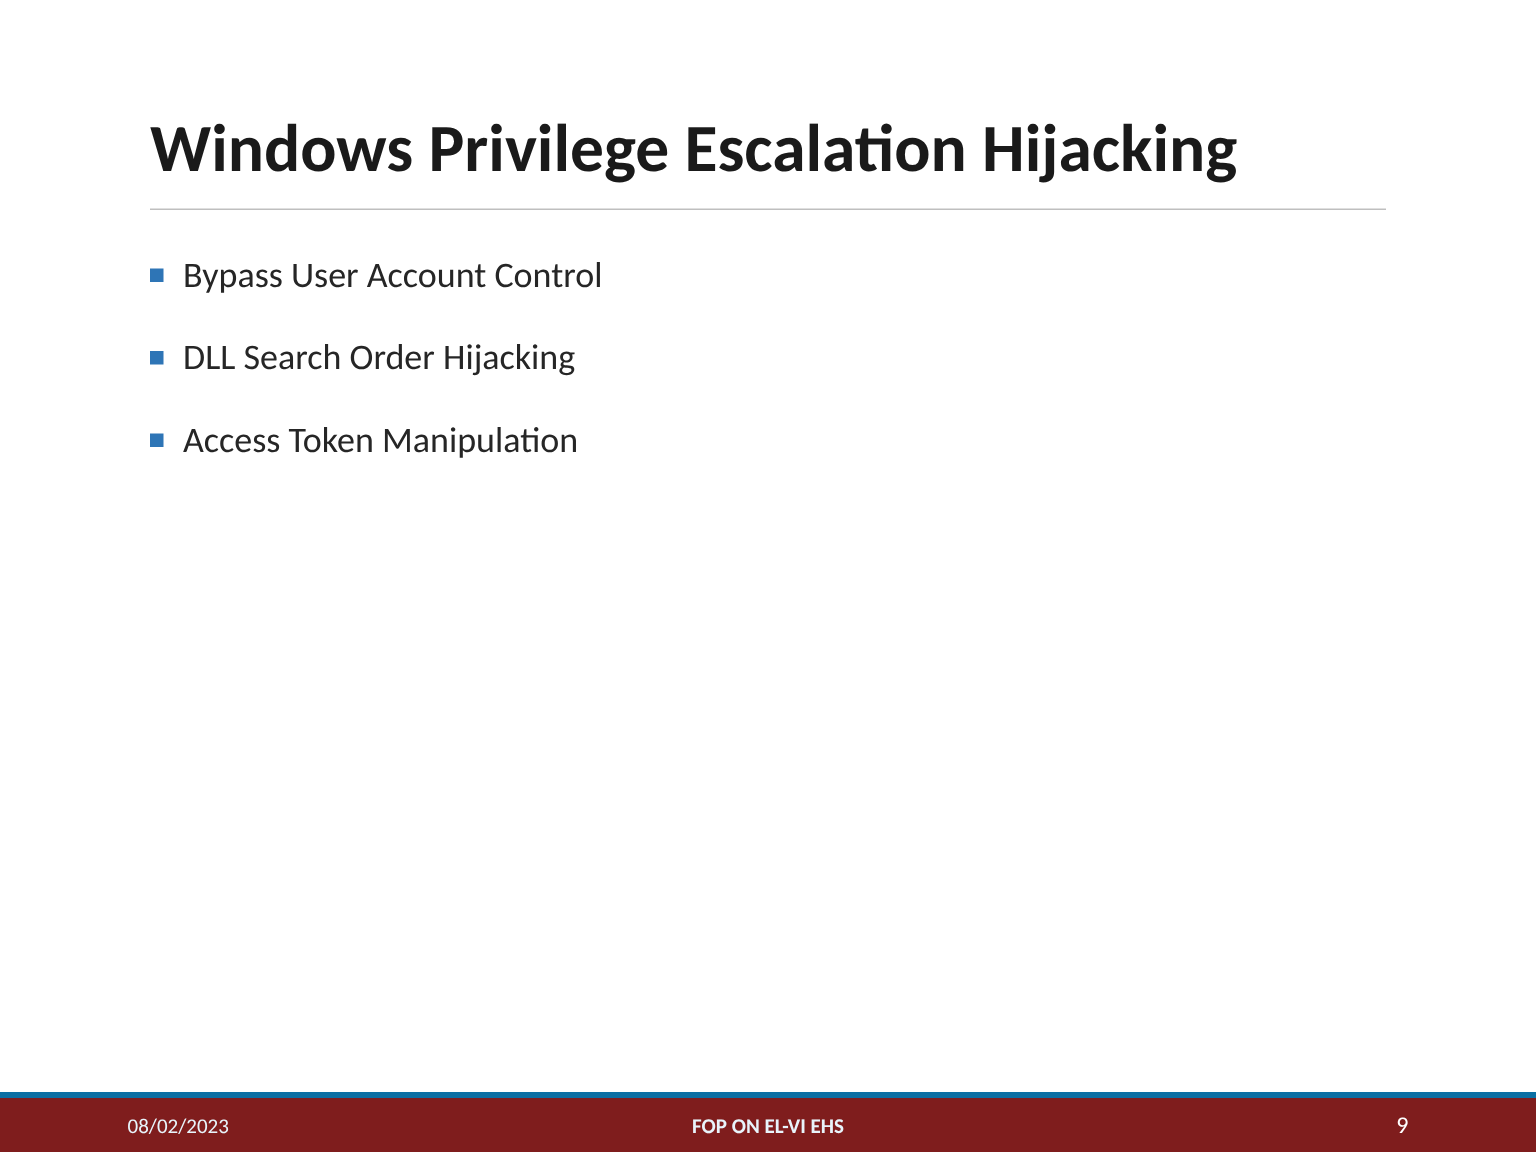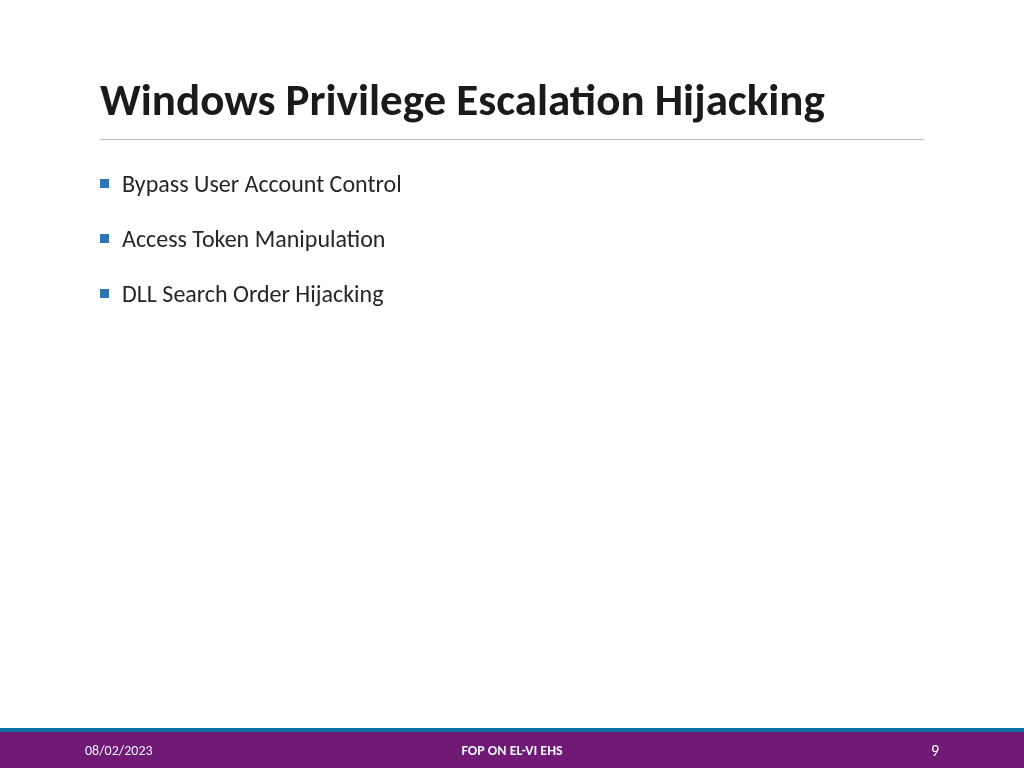--- a/index.html
+++ b/index.html
@@ -46,21 +46,21 @@
       width: 9px;
       height: 9px;
       background: #2e75b6;
     }
     .footer-bar {
       position: absolute;
       bottom: 0;
       left: 0;
       right: 0;
       height: 40px;
-      background: #701a75;
+      background: #7f1d1d;
       border-top: 4px solid #0b6fa3;
       display: flex;
       align-items: center;
       justify-content: space-between;
       padding: 0 85px 0 85px;
       color: #ffffff;
       font-size: 14px;
     }
     .footer-date {
       color: #e8f4fb;
@@ -79,22 +79,22 @@
       font-size: 16px;
     }
   </style>
 </head>
 <body>
 
 <div class="slide-content">
   <h1 class="slide-title">Windows Privilege Escalation Hijacking</h1>
   <ul class="bullet-list">
     <li class="bullet-item">Bypass User Account Control</li>
+    <li class="bullet-item">DLL Search Order Hijacking</li>
     <li class="bullet-item">Access Token Manipulation</li>
-    <li class="bullet-item">DLL Search Order Hijacking</li>
   </ul>
 </div>
 
 <div class="footer-bar">
   <span class="footer-date">08/02/2023</span>
   <span class="footer-center">FOP ON EL-VI EHS</span>
   <span class="footer-page">9</span>
 </div>
 
 </body></html>

